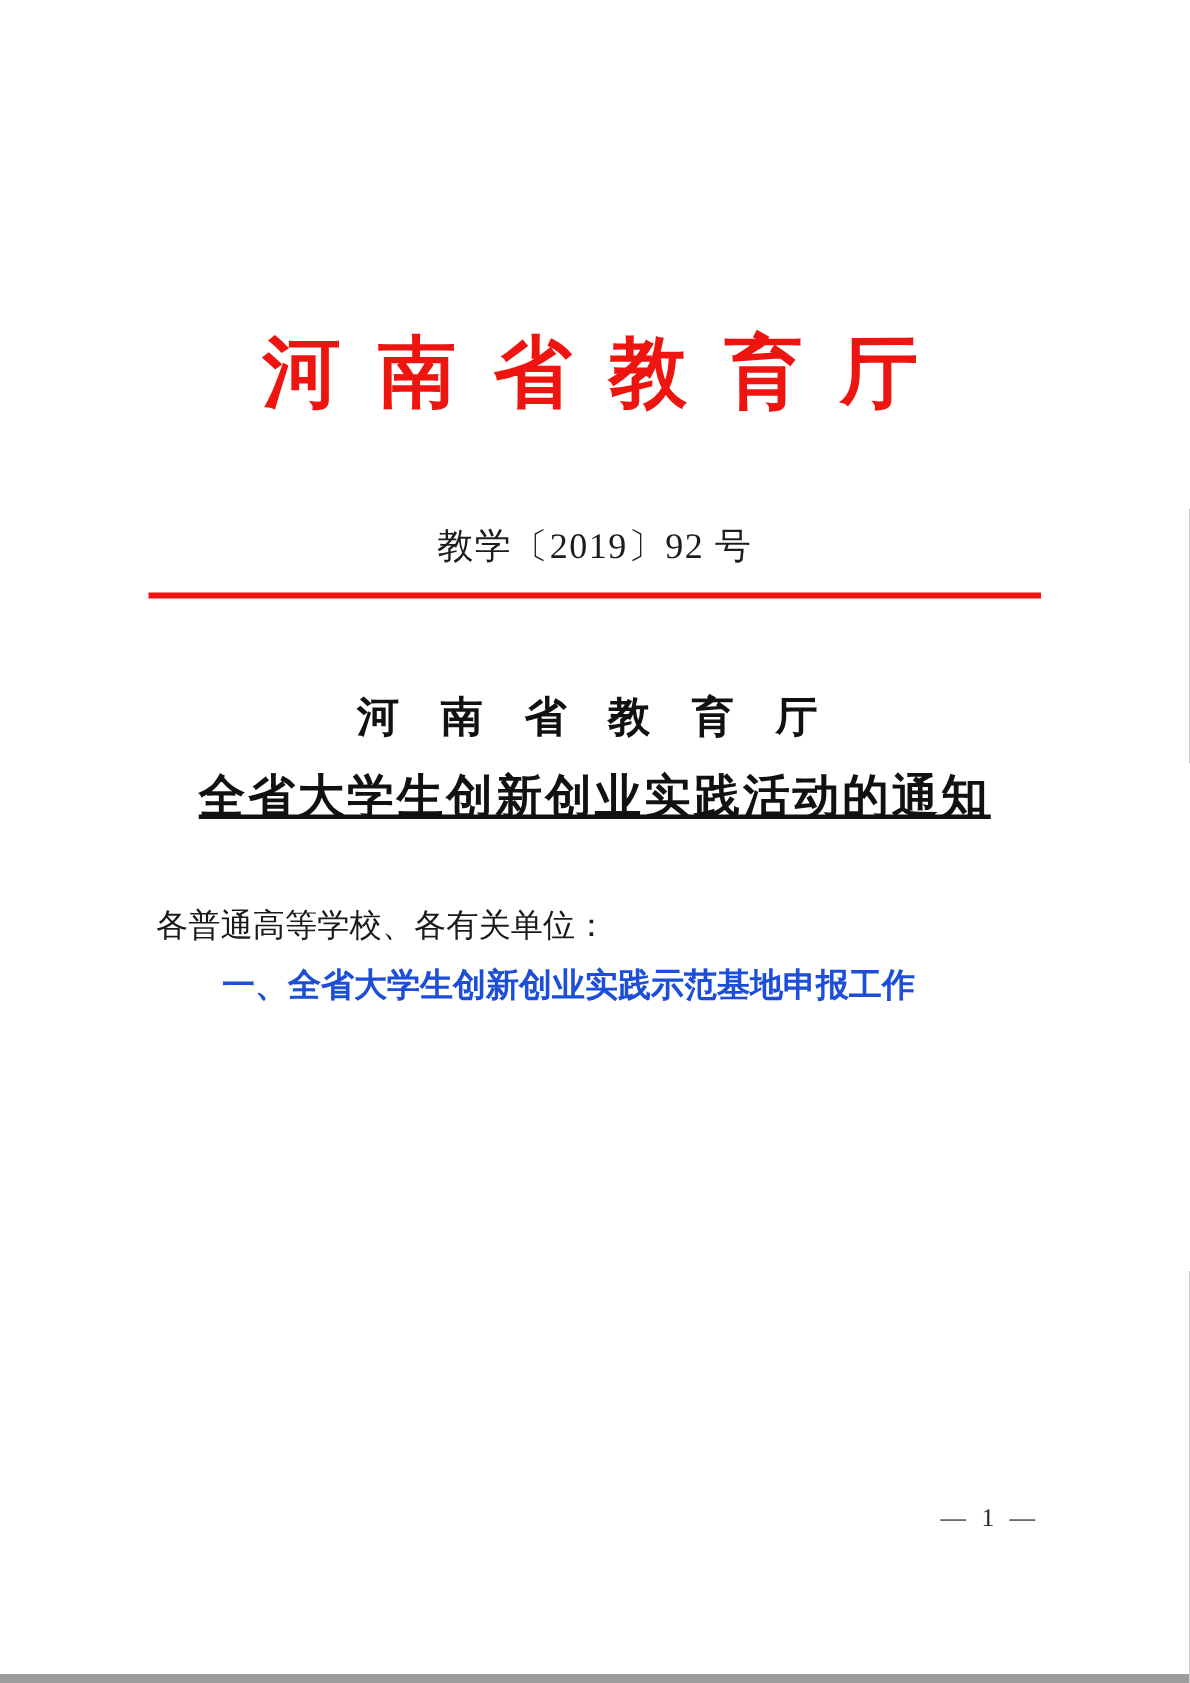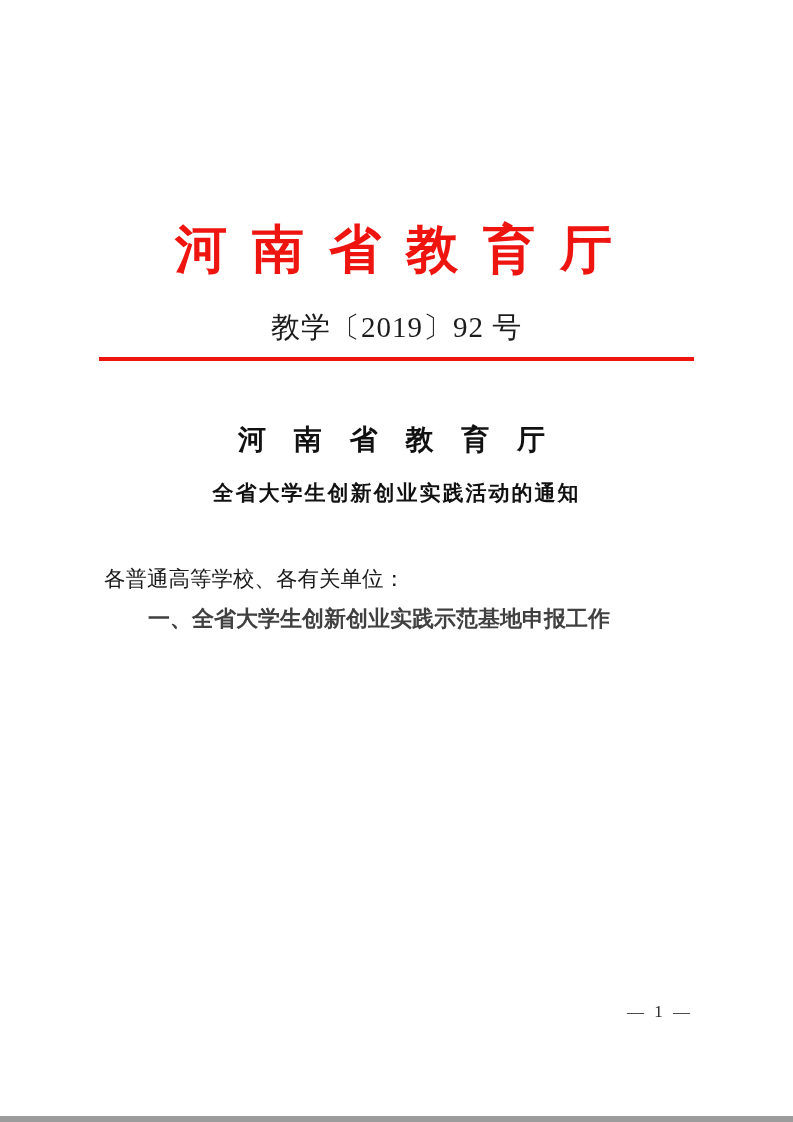--- a/index.html
+++ b/index.html
@@ -23,25 +23,25 @@
     text-align: center;
     color: #ee1511;
     font-family: "Liberation Serif", serif;
     font-weight: bold;
     font-size: 52px;
     line-height: 56px;
     letter-spacing: 6px;
     white-space: nowrap;
   }
   .doc-number {
-    margin-top: 36px;
+    margin-top: 74px;
     text-align: center;
     color: #1c1c1c;
     font-family: "Liberation Serif", serif;
-    font-size: 29px;
+    font-size: 24px;
     line-height: 26px;
     letter-spacing: 1px;
   }
   .red-divider {
     margin: 17px 99px 0 99px;
     height: 0;
     border-top: 4px solid #ee1511;
   }
   
   .notice-title {
@@ -58,24 +58,25 @@
     margin-bottom: 22px;
     white-space: nowrap;
   }
   .notice-title .line2 {
     font-size: 31px;
     line-height: 32px;
     margin-bottom: 19px;
     white-space: nowrap;
   }
   .notice-title .line3 {
-    font-size: 21px;
+    font-size: 31px;
     line-height: 32px;
     letter-spacing: 2px;
     white-space: nowrap;
+    text-decoration: underline;
   }
   
   .doc-body {
     margin: 51px 99px 12px 104px;
     color: #1a1a1a;
     font-family: "Liberation Serif", serif;
     font-size: 21.5px;
     line-height: 39px;
     text-align: justify;
   }
@@ -83,21 +84,21 @@
     margin: 0;
   }
   .doc-body .indent {
     text-indent: 2em;
   }
   .section-heading {
     text-indent: 2em;
     font-family: "Liberation Sans", sans-serif;
     font-weight: bold;
     font-size: 22px;
-    color: #404040;
+    color: #1d4ed8;
   }
   
   .page-number {
     position: absolute;
     top: 1002px;
     right: 100px;
     color: #2b2b2b;
     font-family: "Liberation Serif", serif;
     font-size: 17px;
     letter-spacing: 3px;

